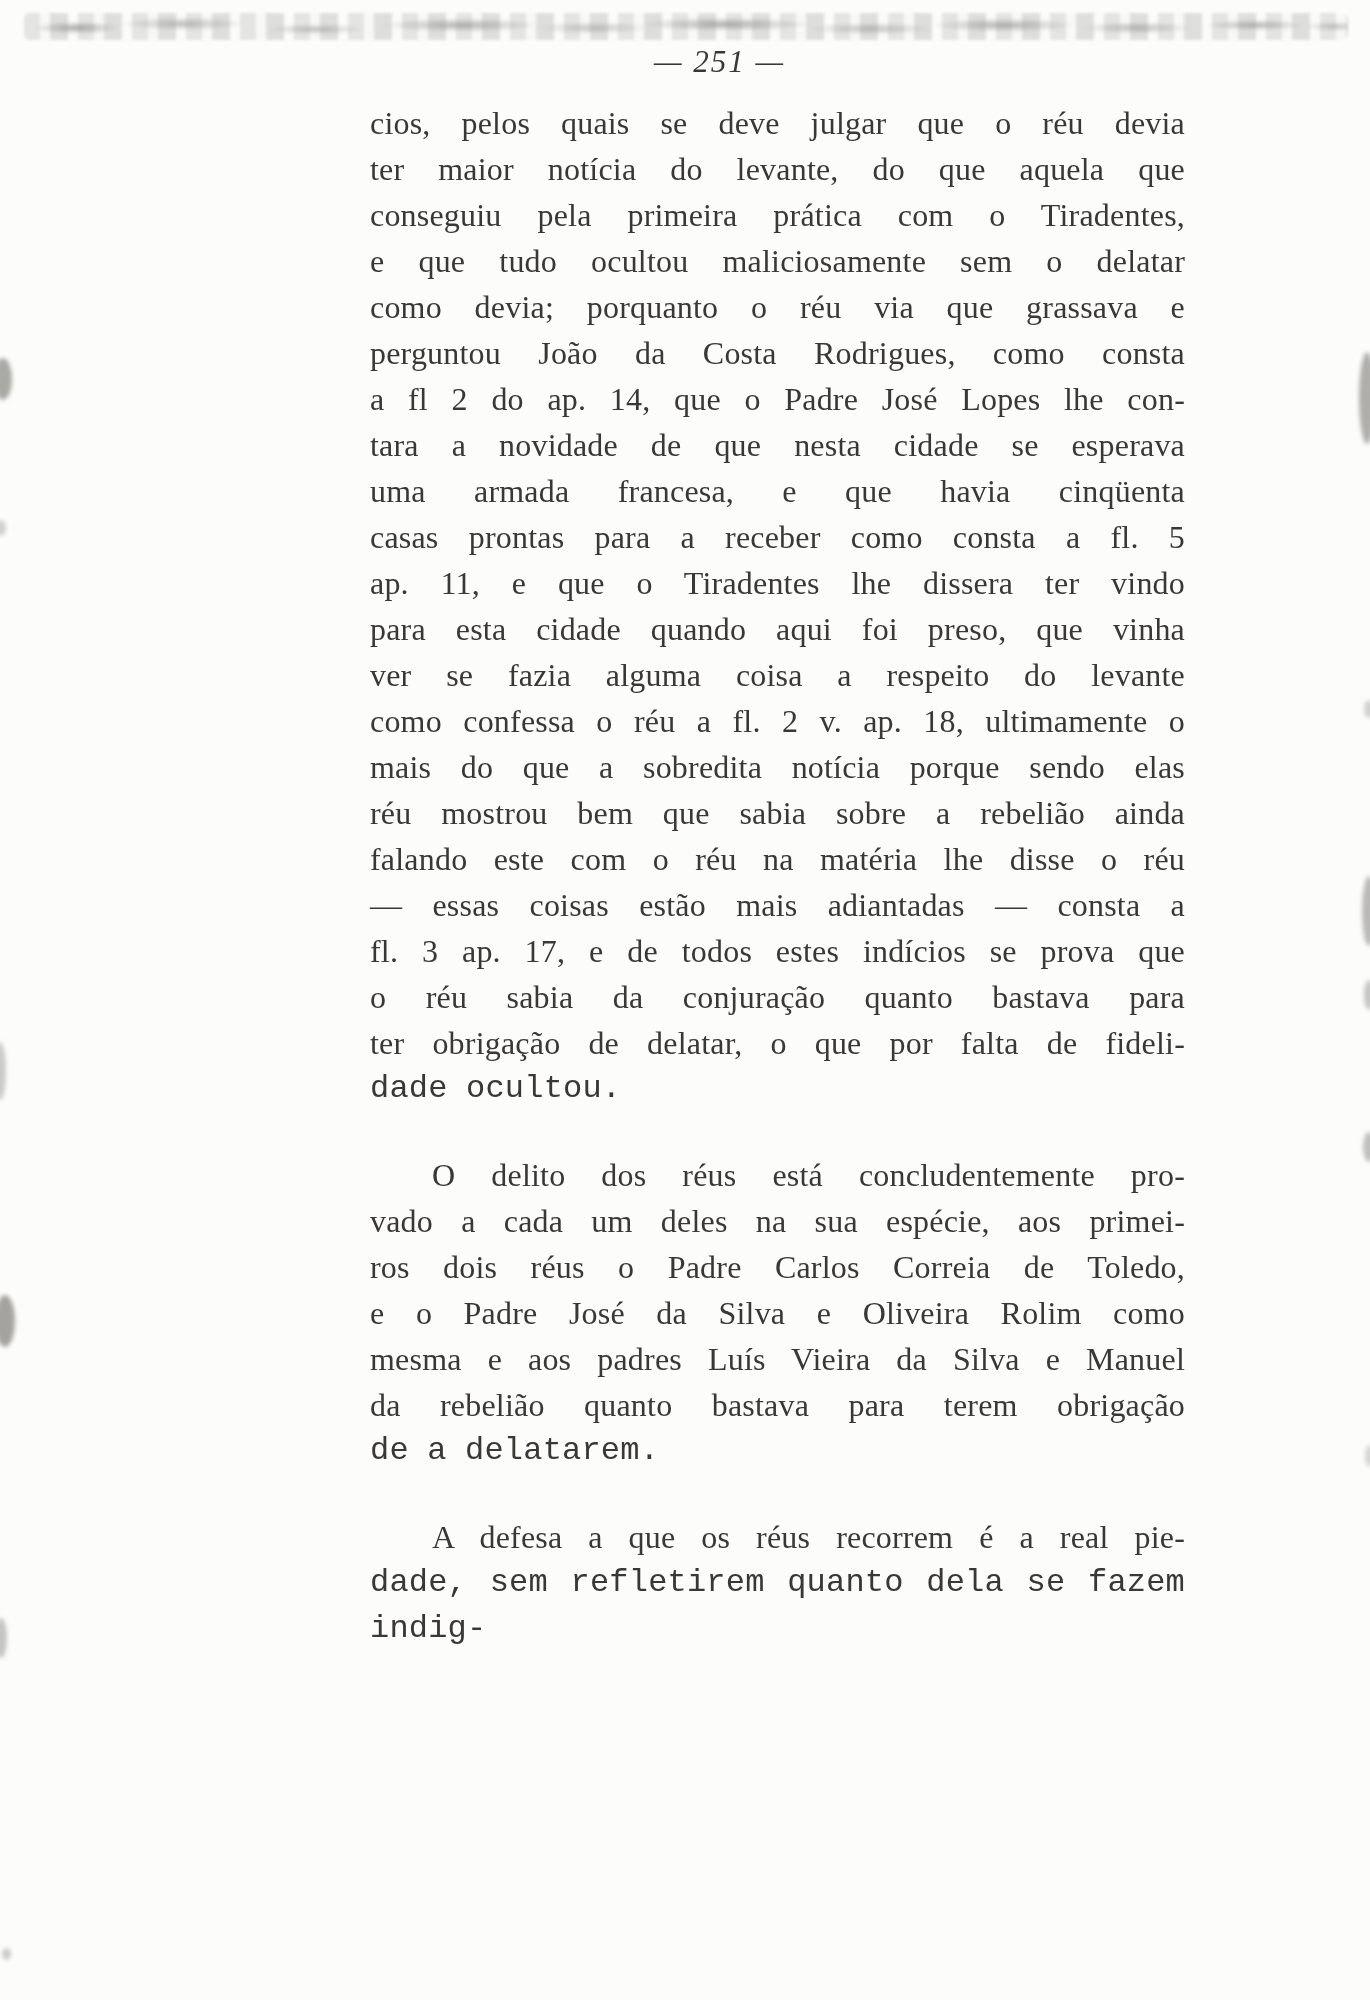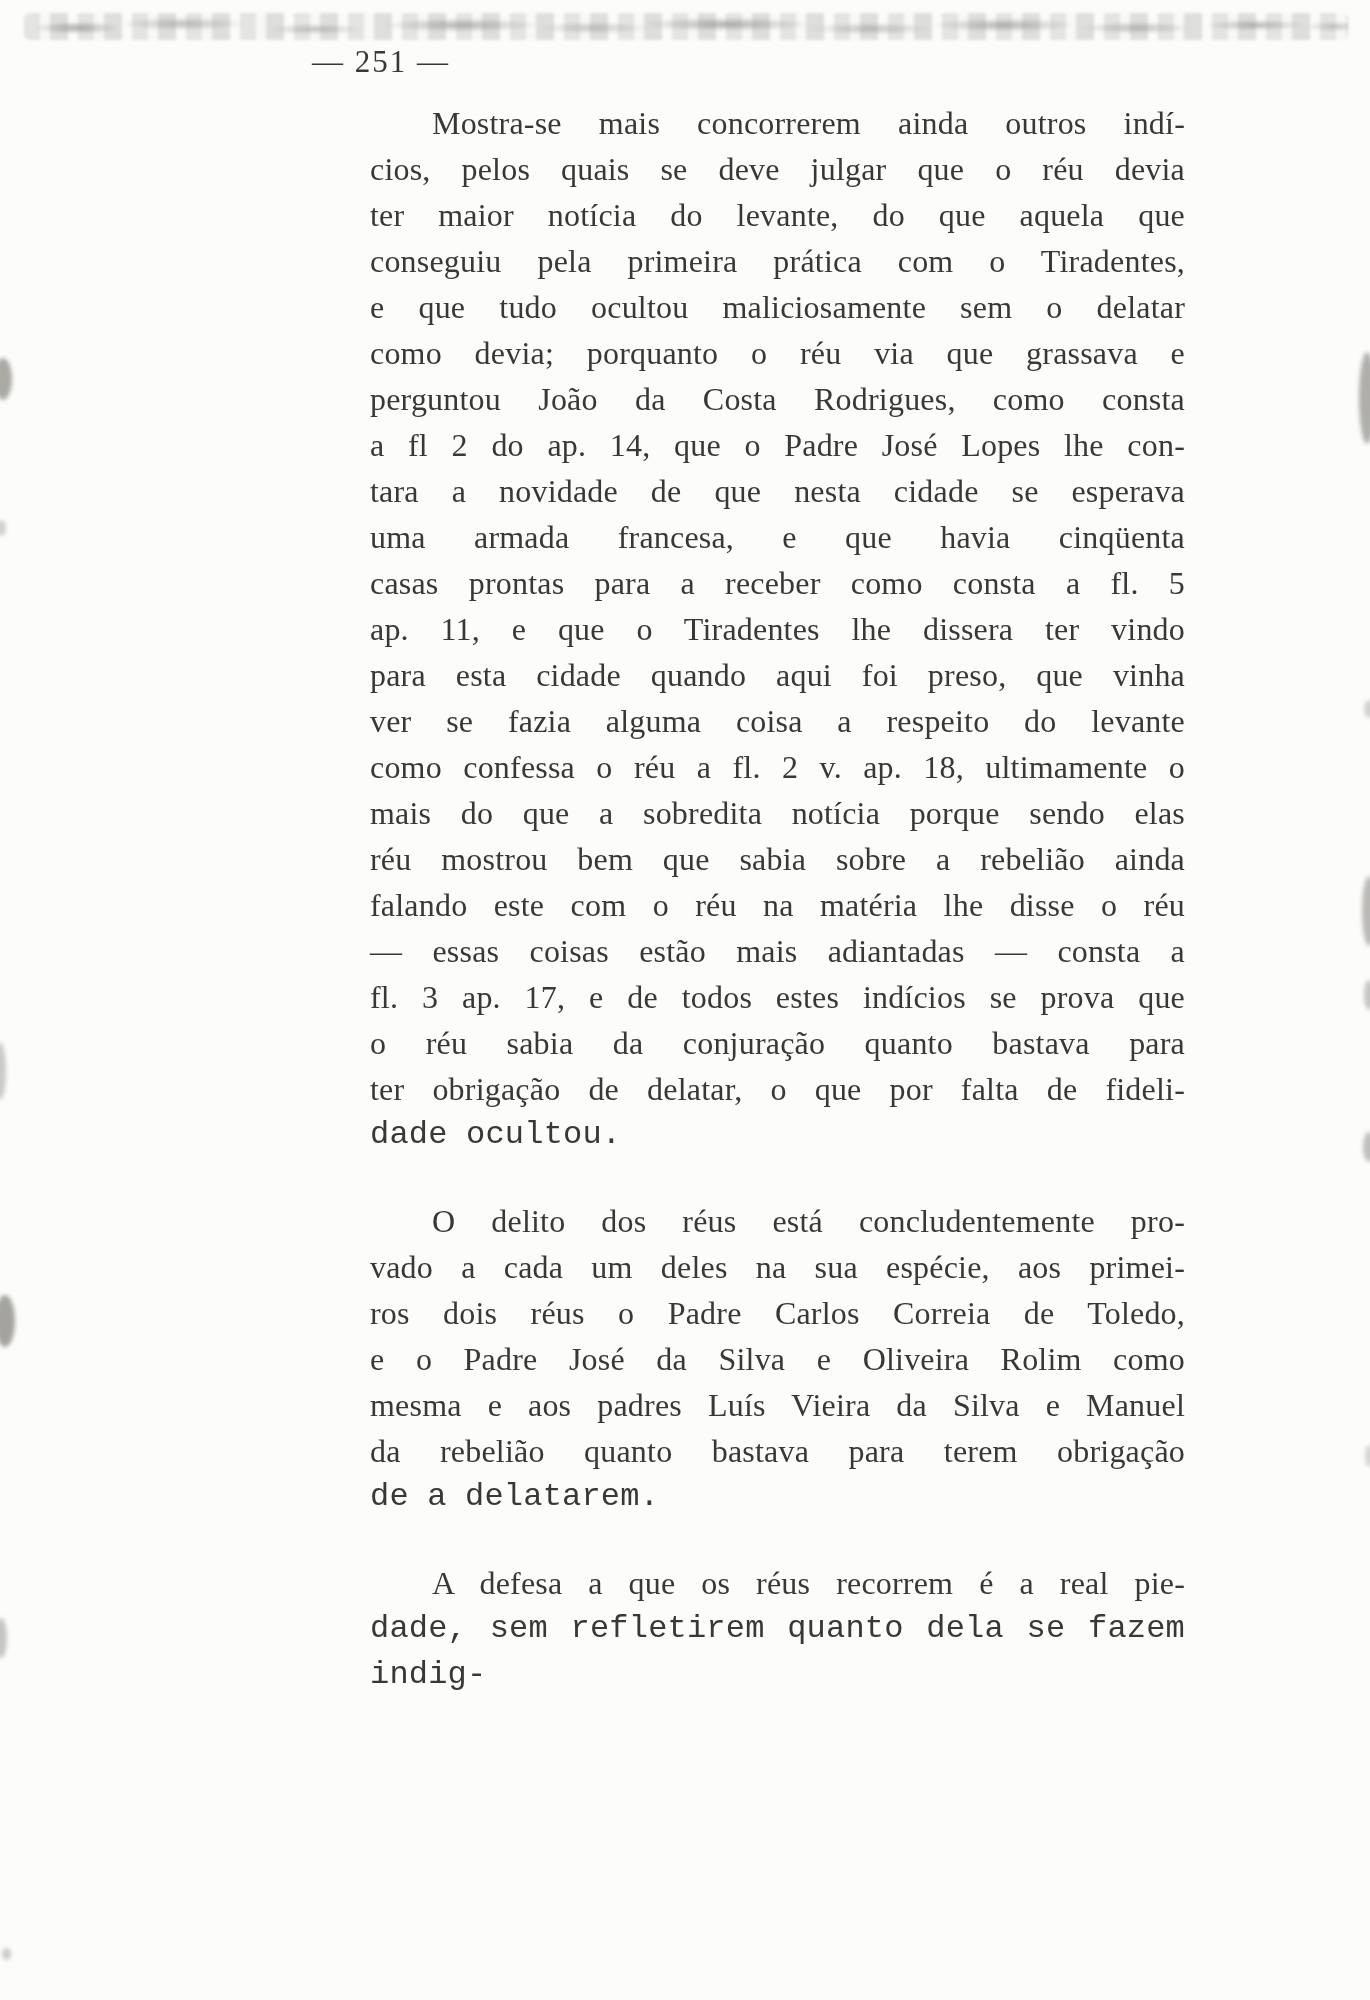--- a/index.html
+++ b/index.html
@@ -34,25 +34,26 @@
       repeating-linear-gradient(90deg,
         rgba(150,150,144,.28) 0 16px, rgba(205,205,200,.10) 16px 26px,
         rgba(135,135,130,.30) 26px 44px, rgba(220,220,216,.06) 44px 54px);
     filter:blur(1.6px);
     border-radius:6px;
     opacity:.85;
   }
 
   .page-number{
     position:absolute;top:44px;left:370px;width:815px;
-    text-align:left;
+    text-align:center;
     transform:translateX(-58px);
     font-size:31px;line-height:36px;
     letter-spacing:2px;
     color:var(--ink);
+    font-style:italic;
   }
 
   .text-column{
     position:absolute;top:100px;left:370px;width:815px;
     color:var(--ink);
   }
   .para{margin:0 0 40px 0;}
   .line{
     font-size:32px;
     line-height:46px;
@@ -84,21 +85,20 @@
 </head>
 <body>
 
 <div class="page">
   <div class="top-noise"></div>
 
   <div class="page-number">— 251 —</div>
 
   <div class="text-column">
       <div class="para">
-        <div class="line first">Mostra-se mais concorrerem ainda outros indí-</div>
         <div class="line">cios, pelos quais se deve julgar que o réu devia</div>
         <div class="line">ter maior notícia do levante, do que aquela que</div>
         <div class="line">conseguiu pela primeira prática com o Tiradentes,</div>
         <div class="line">e que tudo ocultou maliciosamente sem o delatar</div>
         <div class="line">como devia; porquanto o réu via que grassava e</div>
         <div class="line">perguntou João da Costa Rodrigues, como consta</div>
         <div class="line">a fl 2 do ap. 14, que o Padre José Lopes lhe con-</div>
         <div class="line">tara a novidade de que nesta cidade se esperava</div>
         <div class="line">uma armada francesa, e que havia cinqüenta</div>
         <div class="line">casas prontas para a receber como consta a fl. 5</div>

